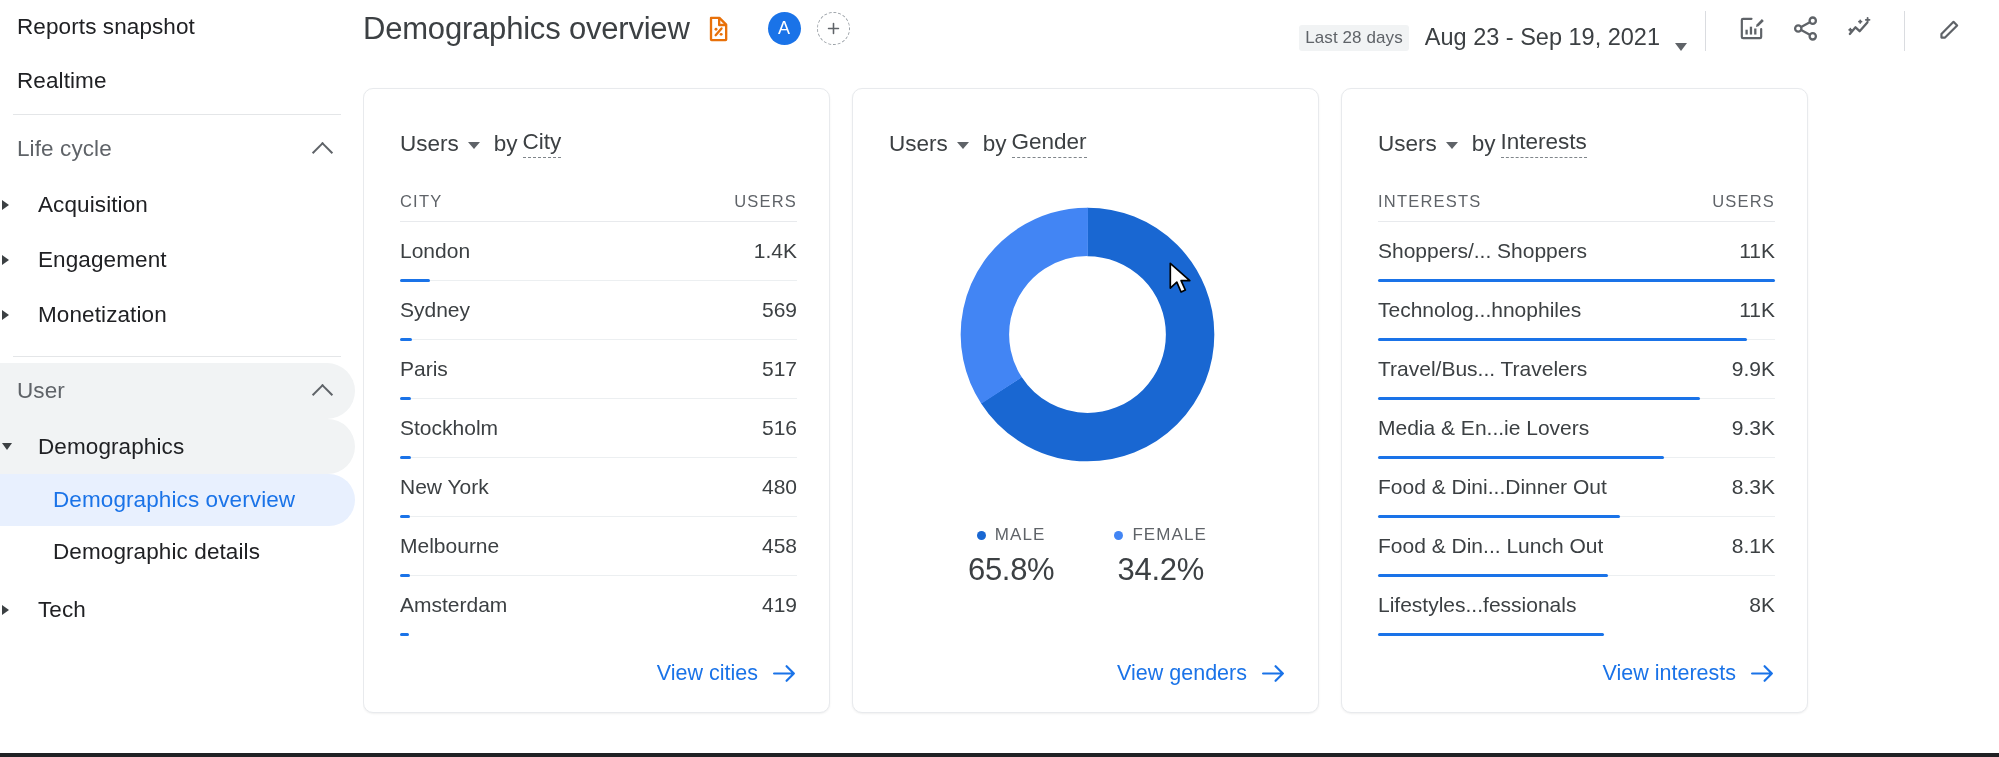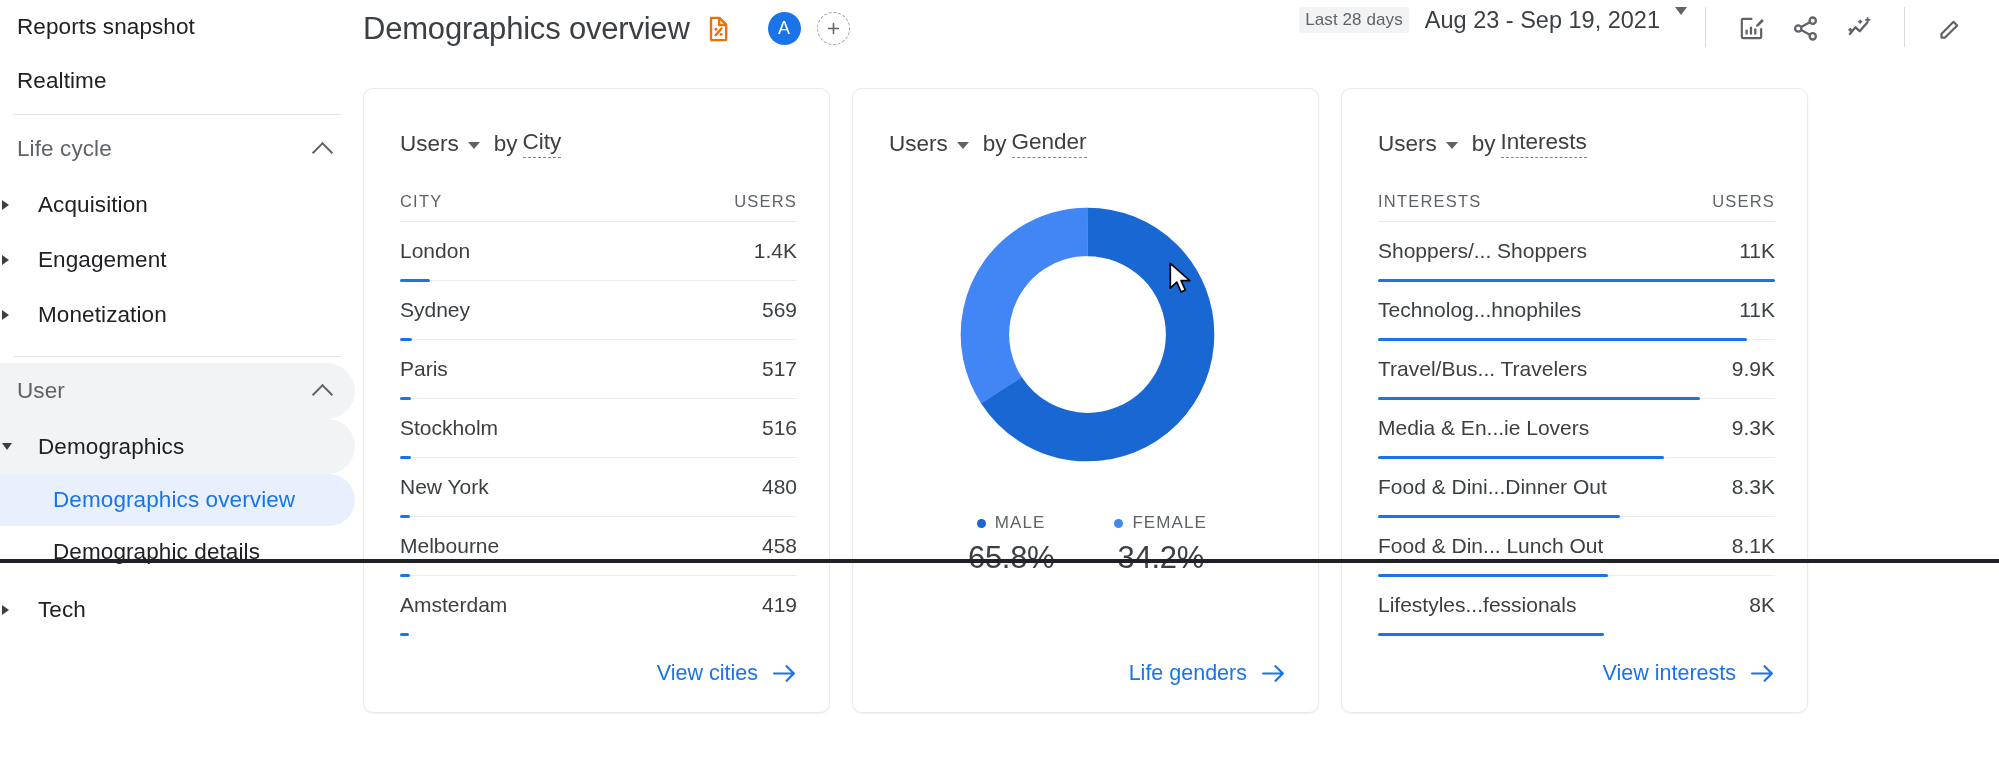--- a/index.html
+++ b/index.html
@@ -4,21 +4,21 @@
 <style>
   * { box-sizing: border-box; margin: 0; padding: 0; }
   html, body {
     width: 1999px; height: 757px;
     font-family: "Liberation Sans", sans-serif;
     background: #ffffff;
     overflow: hidden;
   }
   #app {
     position: relative;
-    width: 1999px; height: 563px;
+    width: 1999px; height: 757px;
     display: flex;
     background: #ffffff;
   }
 
   
   .sidebar {
     position: relative;
     width: 363px;
     height: 757px;
     flex: 0 0 363px;
@@ -142,21 +142,21 @@
     width: 33px; height: 33px; border-radius: 50%;
     border: 1.6px dashed #9aa0a6;
     display: flex; align-items: center; justify-content: center;
     margin-left: 16px;
     cursor: pointer;
     color: #5f6368;
   }
   .topbar-right {
     margin-left: auto;
     display: flex;
-    align-items: flex-start;
+    align-items: flex-end;
     padding-right: 22px;
   }
   .range-pill {
     font-size: 17px;
     color: #5f6368;
     background: #f1f3f4;
     padding: 3px 6px;
     border-radius: 3px;
     white-space: nowrap;
     letter-spacing: 0.1px;
@@ -285,21 +285,21 @@
   
   .donut-wrap {
     display: flex;
     justify-content: center;
     margin-top: 10px;
   }
   .legend {
     display: flex;
     justify-content: center;
     gap: 60px;
-    margin-top: 36px;
+    margin-top: 48px;
   }
   .leg-col { text-align: center; }
   .leg-top {
     display: flex; align-items: center; justify-content: center;
     font-size: 17px; color: #5f6368; letter-spacing: 1.1px;
   }
   .leg-dot {
     width: 9px; height: 9px; border-radius: 50%;
     margin-right: 9px;
   }
@@ -556,21 +556,21 @@
             <div class="leg-top">
               <span class="leg-dot" style="background:#4285f4;"></span>
               <span>FEMALE</span>
             </div>
             <div class="leg-pct">34.2%</div>
           </div>
         </div>
 
         <div class="card-footer">
           <span class="view-link">
-            <span>Life genders</span>
+            <span>View genders</span>
             <span class="arrow">
               <svg width="25" height="19" viewBox="0 0 24 18" fill="none">
                   <path d="M2 9h19M14 2l7 7-7 7" stroke="#1a73e8" stroke-width="2.1" stroke-linecap="round" stroke-linejoin="round"></path>
                 </svg>
             </span>
           </span>
         </div>
       </section>
 
       <section class="card">

